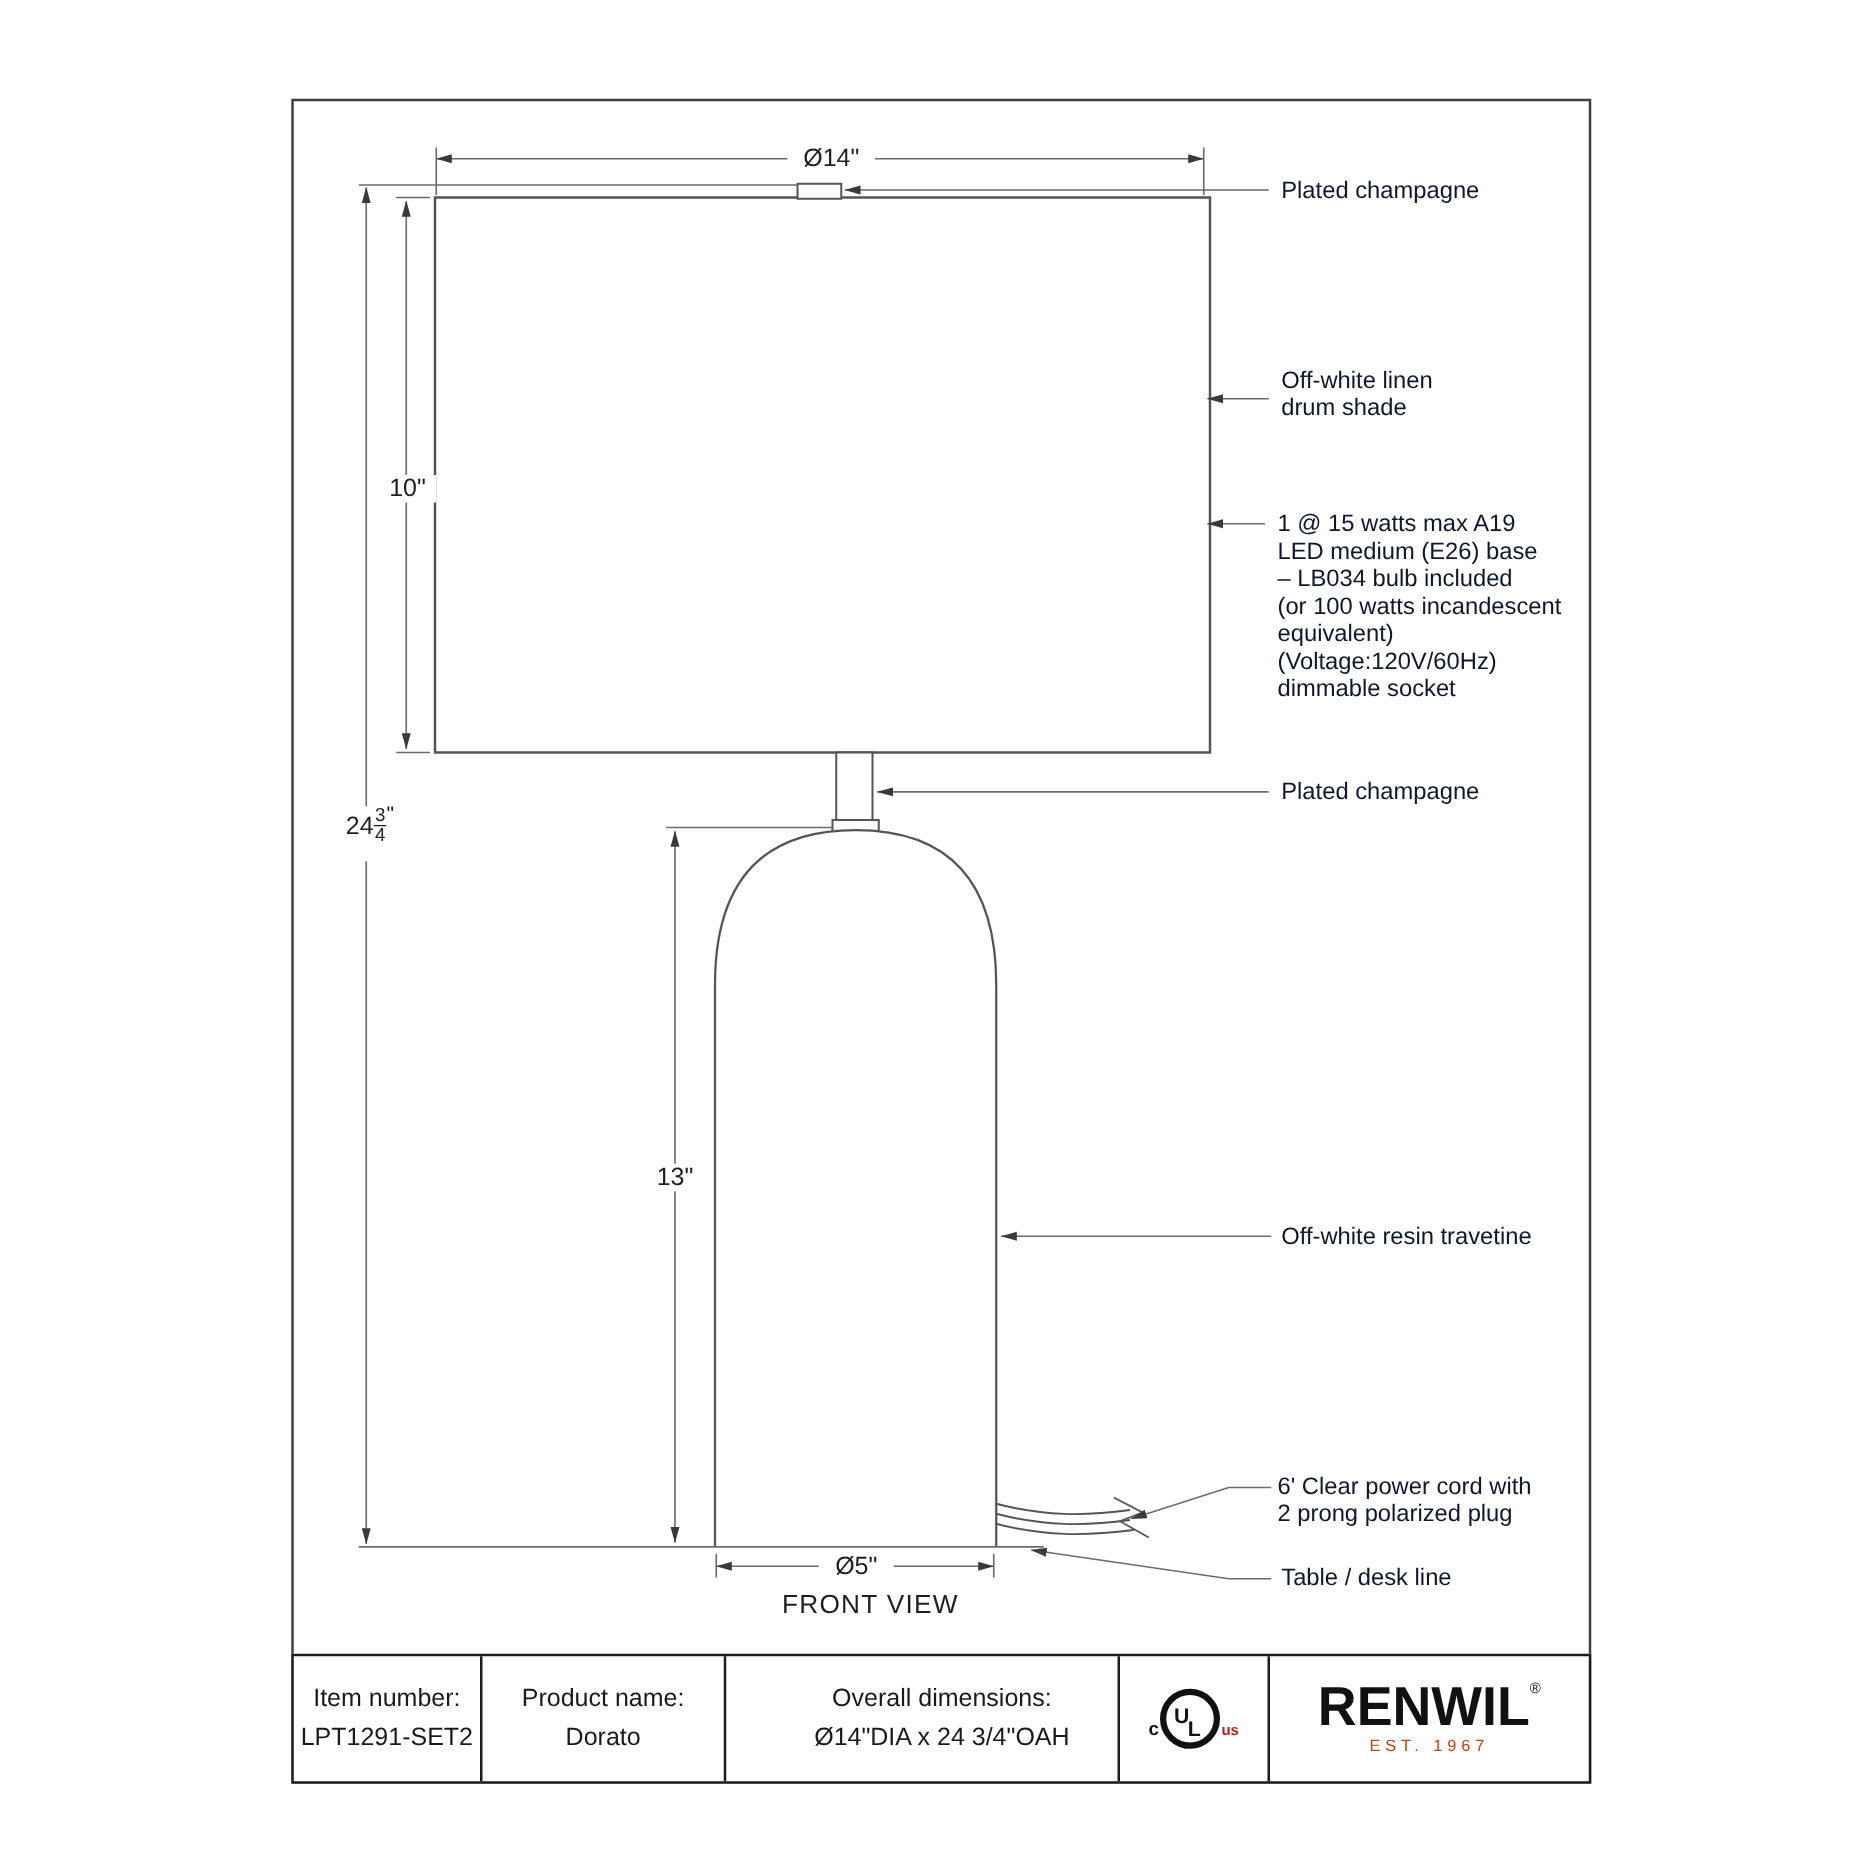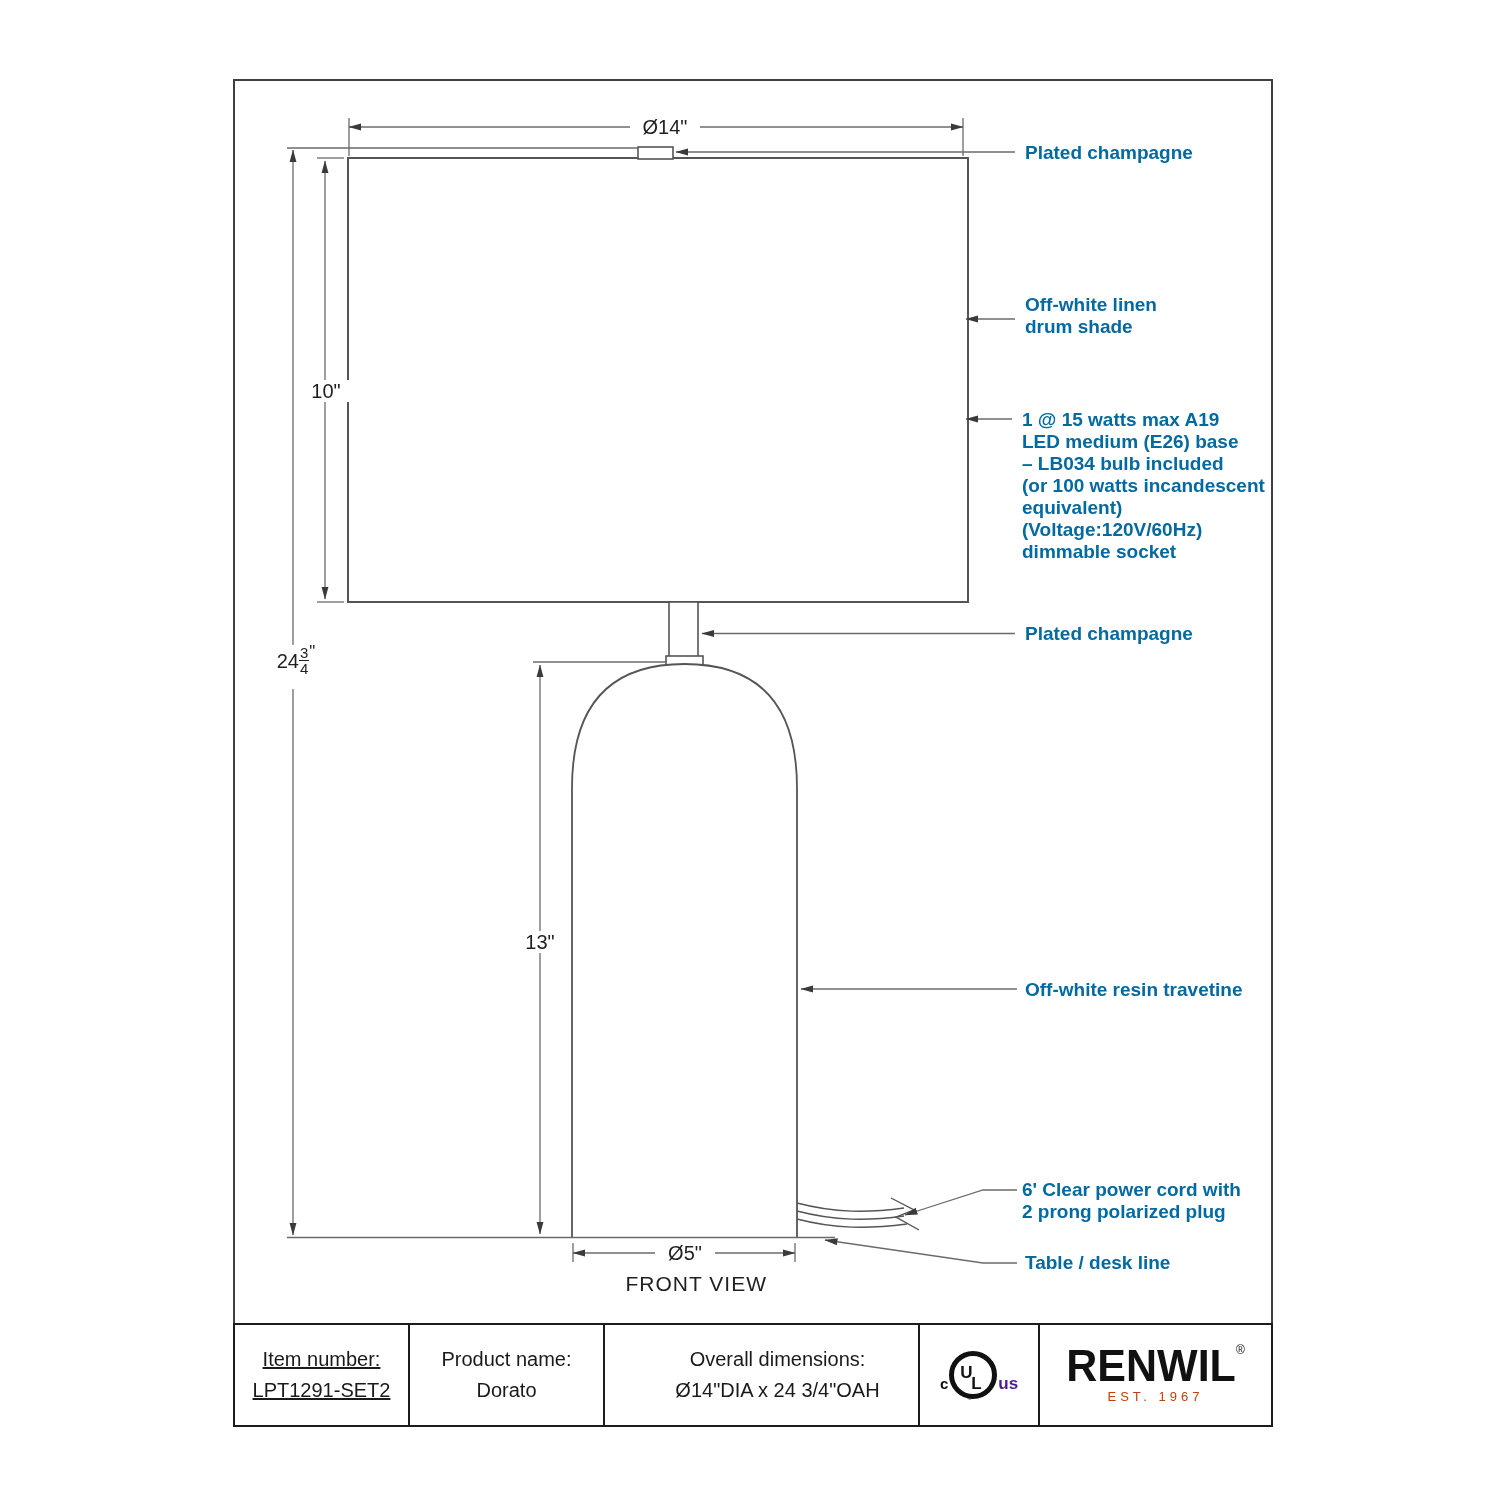--- a/index.html
+++ b/index.html
@@ -1,21 +1,21 @@
 <!DOCTYPE html>
 <html><head>
 <meta charset="utf-8">
 <style>
   html,body{margin:0;padding:0;background:#ffffff;}
   #canvas{position:relative;width:1500px;height:1500px;background:#ffffff;
           font-family:"Liberation Sans", sans-serif;color:#222;overflow:hidden;}
   #frame{position:absolute;left:233px;top:79px;width:1040px;height:1348px;
          border:2px solid #3f3f3f;box-sizing:border-box;}
   svg.draw{position:absolute;left:0;top:0;width:1500px;height:1500px;}
-  .lbl{position:absolute;font-size:19px;line-height:22px;color:#0369a1;white-space:nowrap;font-weight:bold;}
+  .lbl{position:absolute;font-size:19px;line-height:22px;color:#0f172a;white-space:nowrap;}
   .dim{position:absolute;font-size:20px;line-height:22px;color:#1f1f1f;background:#fff;
        text-align:center;white-space:nowrap;}
   .frac{display:inline-flex;flex-direction:column;align-items:center;
         font-size:15px;line-height:15px;font-weight:normal;}
   .frac .num{border-bottom:1.5px solid #1f1f1f;padding:0 1px;}
   .ohwrap{display:inline-flex;align-items:center;}
   .quote-top{align-self:flex-start;font-size:17px;line-height:14px;}
   
   #footer{position:absolute;left:233px;top:1323px;width:1040px;height:104px;
           box-sizing:border-box;border:2px solid #1c1c1c;display:flex;background:#fff;}
@@ -25,21 +25,21 @@
   .fcell:last-child{border-right:none;}
   
   .ul-logo{display:flex;align-items:center;}
   .ul-c{font-size:15px;font-weight:bold;color:#111;margin-right:1px;align-self:flex-end;
         padding-bottom:9px;line-height:12px;}
   .ul-circle{position:relative;width:38px;height:38px;border:5px solid #111;
              border-radius:50%;background:#fff;}
   .ul-u{position:absolute;left:6px;top:1px;font-size:17px;font-weight:bold;color:#111;}
   .ul-l{position:absolute;left:17px;top:12px;font-size:17px;font-weight:bold;color:#111;}
   .ul-reg{position:absolute;left:13px;top:26px;font-size:7px;color:#111;}
-  .ul-us{font-size:17px;font-weight:bold;color:#4c1d95;margin-left:1px;align-self:flex-end;
+  .ul-us{font-size:12px;font-weight:bold;color:#b91c1c;margin-left:1px;align-self:flex-end;
          padding-bottom:9px;line-height:12px;}
   
   .brand{display:flex;flex-direction:column;align-items:center;line-height:normal;}
   .brand-row{display:flex;align-items:flex-start;}
   .brand-name{font-size:43px;font-weight:bold;letter-spacing:0px;color:#111;
               line-height:40px;transform:scaleY(1.02);}
   .brand-reg{font-size:12px;color:#111;line-height:12px;margin-top:-2px;}
   .brand-est{font-size:13px;letter-spacing:4px;color:#c2410c;margin-top:3px;}
   .fv{position:absolute;font-size:21px;letter-spacing:1px;color:#1f1f1f;white-space:nowrap;}
 </style>
@@ -140,21 +140,21 @@
   <div class="lbl" style="left:1022px;top:1179px;">
     <div>6' Clear power cord with</div>
     <div>2 prong polarized plug</div>
   </div>
 
   <div class="lbl" style="left:1025px;top:1252px;">Table / desk line</div>
 
   <div class="fv" style="left:587px;top:1272px;width:180px;text-align:right;">FRONT VIEW</div>
 
   <div id="footer">
-    <div class="fcell" style="width:175px;text-decoration:underline;">
+    <div class="fcell" style="width:151px;">
       <div>Item number:</div>
       <div>LPT1291-SET2</div>
     </div>
     <div class="fcell" style="width:195px;">
       <div>Product name:</div>
       <div>Dorato</div>
     </div>
     <div class="fcell" style="width:315px;padding-left:32px;">
       <div>Overall dimensions:</div>
       <div>Ø14"DIA x 24 3/4"OAH</div>

